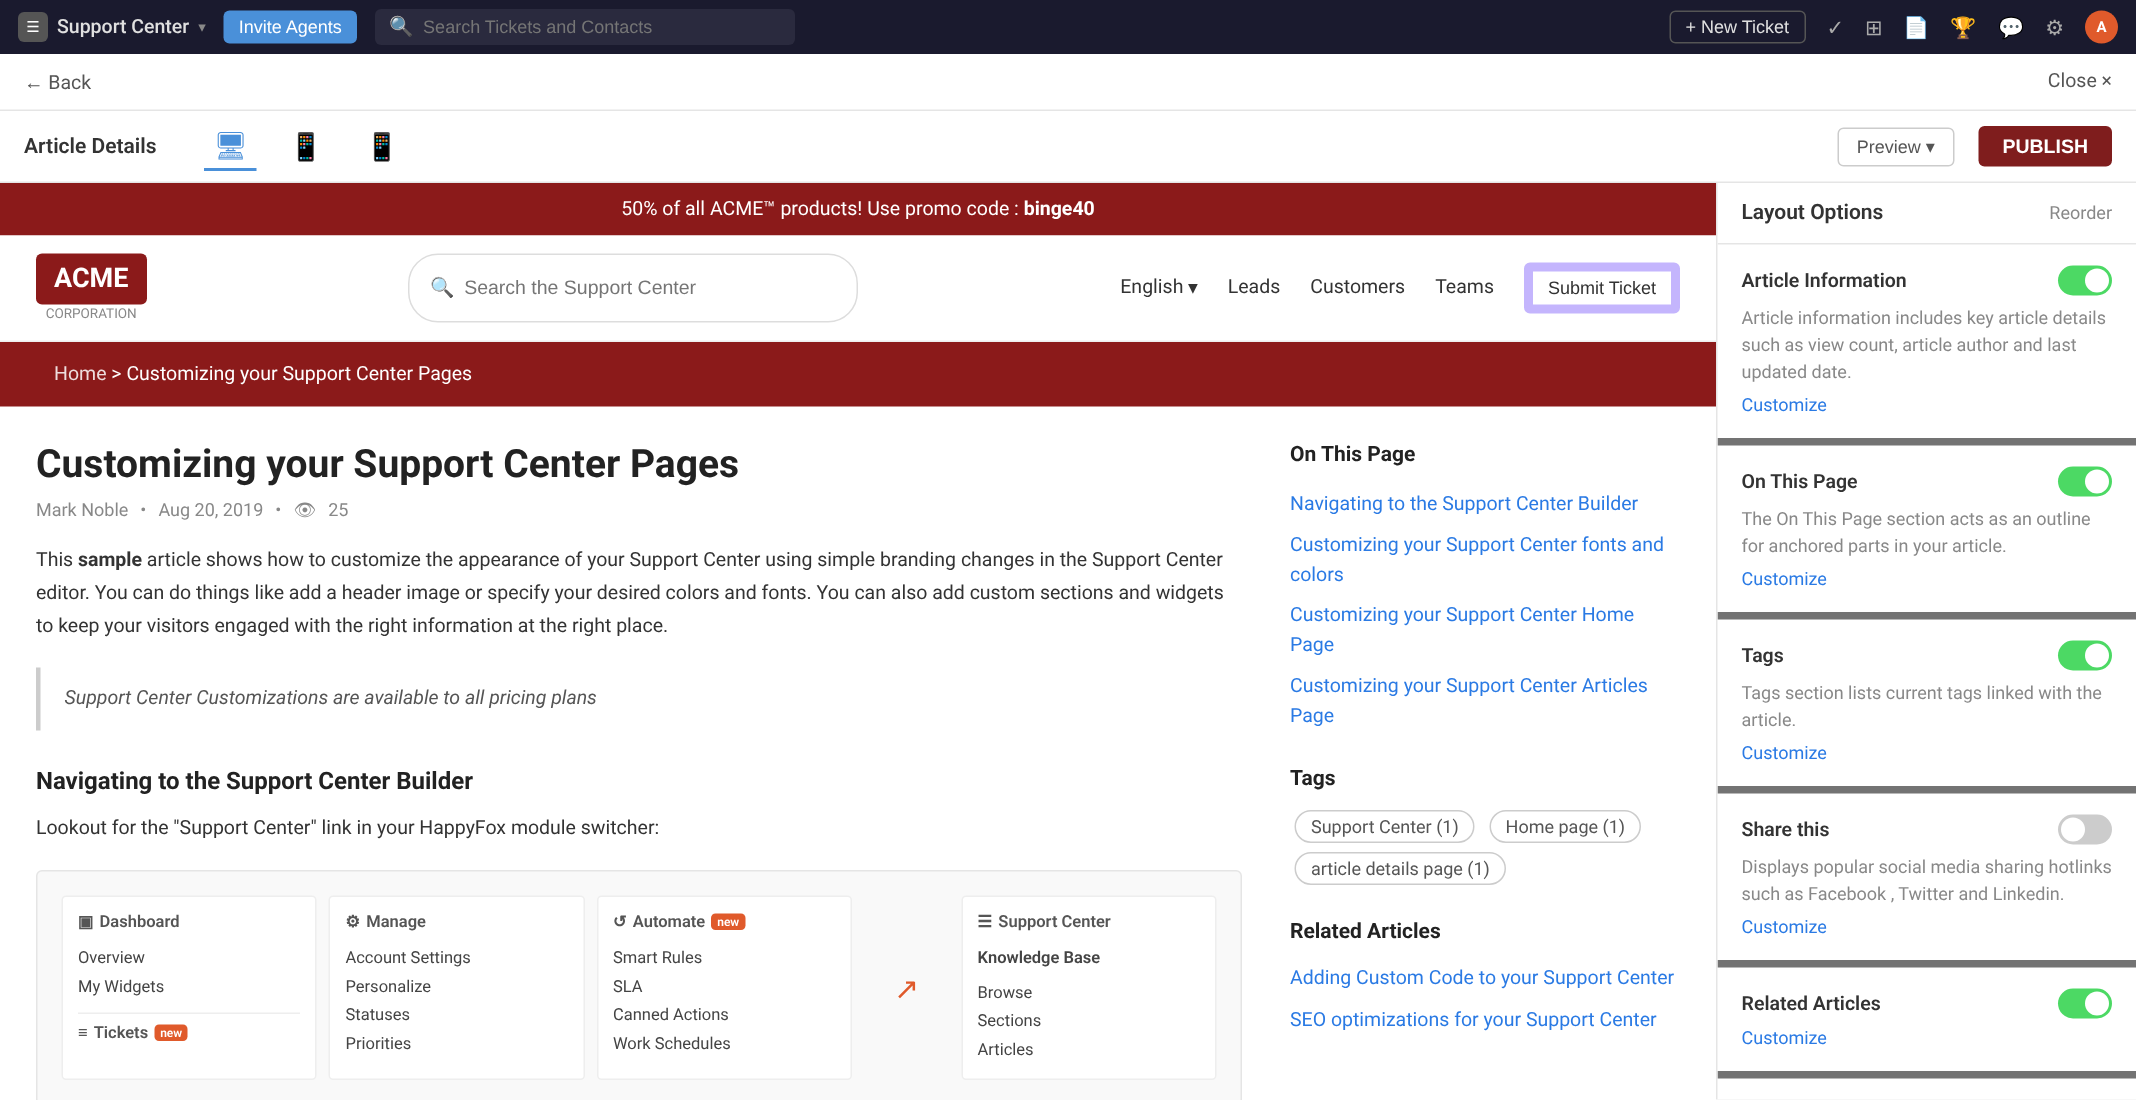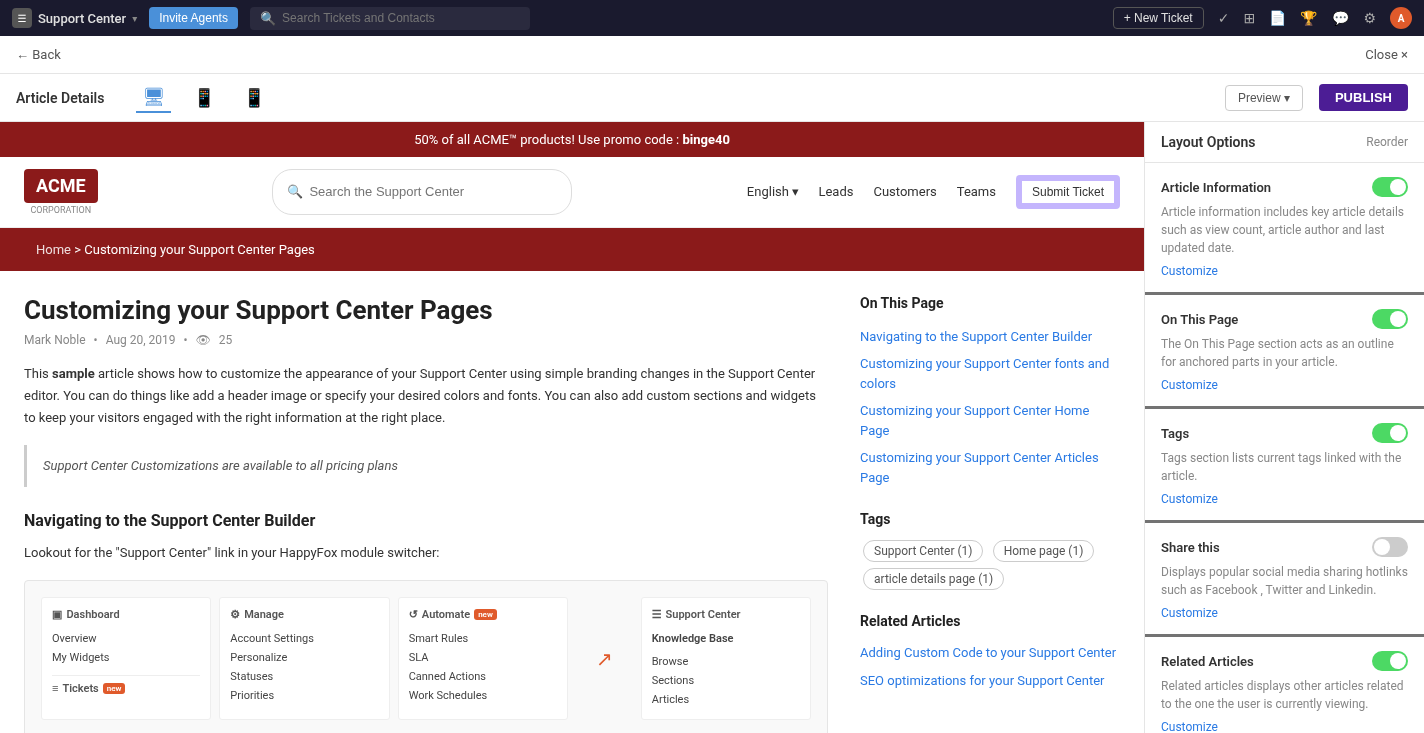--- a/index.html
+++ b/index.html
@@ -31,21 +31,21 @@
 
     
     .article-bar {
       display: flex; align-items: center; background: #fff; border-bottom: 1px solid #e5e5e5; height: 48px; padding: 0 16px; gap: 16px;
     }
     .article-title { font-size: 14px; font-weight: 600; color: #333; margin-right: 16px; }
     .view-icon { font-size: 18px; color: #aaa; cursor: pointer; padding: 4px 6px; }
     .view-icon.active { color: #4a90d9; border-bottom: 2px solid #4a90d9; }
     .article-bar-spacer { flex: 1; }
     .preview-btn { background: transparent; border: 1px solid #ccc; border-radius: 4px; padding: 5px 12px; font-size: 12px; color: #555; cursor: pointer; display: flex; align-items: center; gap: 4px; }
-    .publish-btn { background: #4c1d95; border: none; border-radius: 4px; padding: 6px 16px; font-size: 13px; color: #fff; cursor: pointer; font-weight: 600; }
+    .publish-btn { background: #7f1d1d; border: none; border-radius: 4px; padding: 6px 16px; font-size: 13px; color: #fff; cursor: pointer; font-weight: 600; }
 
     
     .main-layout { display: flex; height: calc(733px - 36px - 38px - 48px); }
 
     
     .content-area { flex: 1; overflow-y: auto; background: #fff; }
 
     
     .promo-banner { background: #8b1a1a; color: #fff; text-align: center; padding: 10px; font-size: 13px; }
     .promo-banner span.code { font-weight: bold; }
@@ -93,21 +93,21 @@
     .tags-section-title { font-size: 14px; font-weight: 700; color: #222; margin-bottom: 10px; }
     .tag-badge { display: inline-block; border: 1px solid #ccc; border-radius: 12px; padding: 3px 10px; font-size: 12px; color: #555; margin: 3px; }
     .related-section-title { font-size: 14px; font-weight: 700; color: #222; margin: 16px 0 10px; }
 
     
     .right-panel { width: 280px; background: #fff; border-left: 1px solid #e5e5e5; overflow-y: auto; flex-shrink: 0; }
     .right-panel-header { display: flex; align-items: center; justify-content: space-between; padding: 12px 16px; border-bottom: 1px solid #e5e5e5; }
     .layout-options-title { font-size: 14px; font-weight: 600; color: #333; }
     .reorder-link { font-size: 12px; color: #888; cursor: pointer; }
 
-    .layout-item { padding: 14px 16px; border-bottom: 3px solid #737373; }
+    .layout-item { padding: 14px 16px; border-bottom: 5px solid #737373; }
     .layout-item-header { display: flex; align-items: center; justify-content: space-between; margin-bottom: 6px; }
     .layout-item-name { font-size: 13px; font-weight: 600; color: #333; }
     .layout-item-desc { font-size: 12px; color: #888; line-height: 1.5; margin-bottom: 6px; }
     .customize-link { font-size: 12px; color: #2a7ae4; cursor: pointer; }
 
     
     .toggle { position: relative; display: inline-block; width: 36px; height: 20px; }
     .toggle input { opacity: 0; width: 0; height: 0; }
     .toggle-slider { position: absolute; cursor: pointer; top: 0; left: 0; right: 0; bottom: 0; border-radius: 20px; transition: .3s; }
     .toggle-slider.on { background: #4cd964; }
@@ -357,19 +357,18 @@
     </div>
 
     <div class="layout-item">
       <div class="layout-item-header">
         <span class="layout-item-name">Related Articles</span>
         <label class="toggle">
           <input type="checkbox" checked="" style="">
           <span class="toggle-slider on"></span>
         </label>
       </div>
-      <div class="layout-item-desc">Related articles displays other articles related to the one the user is currently viewing.</div>
       <span class="customize-link">Customize</span>
     </div>
 
   </div>
 
 </div>
 
 </body></html>

